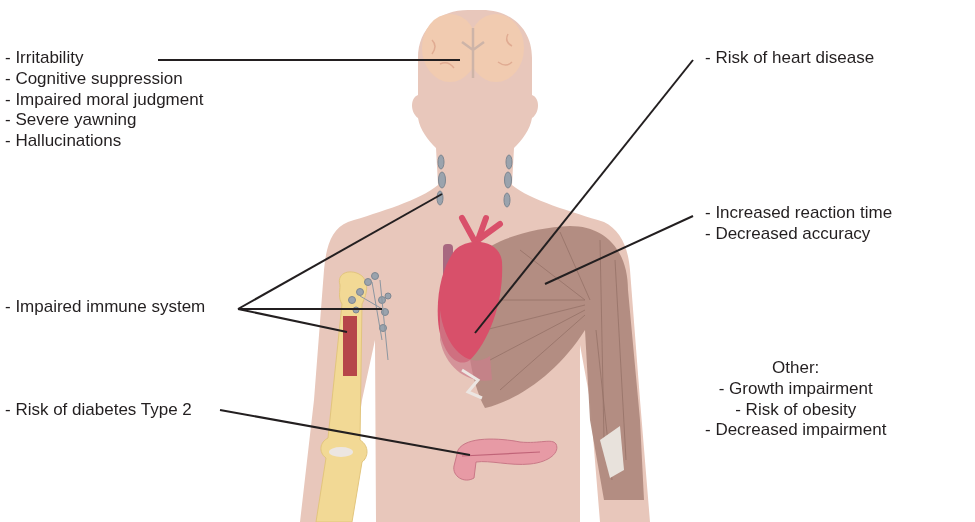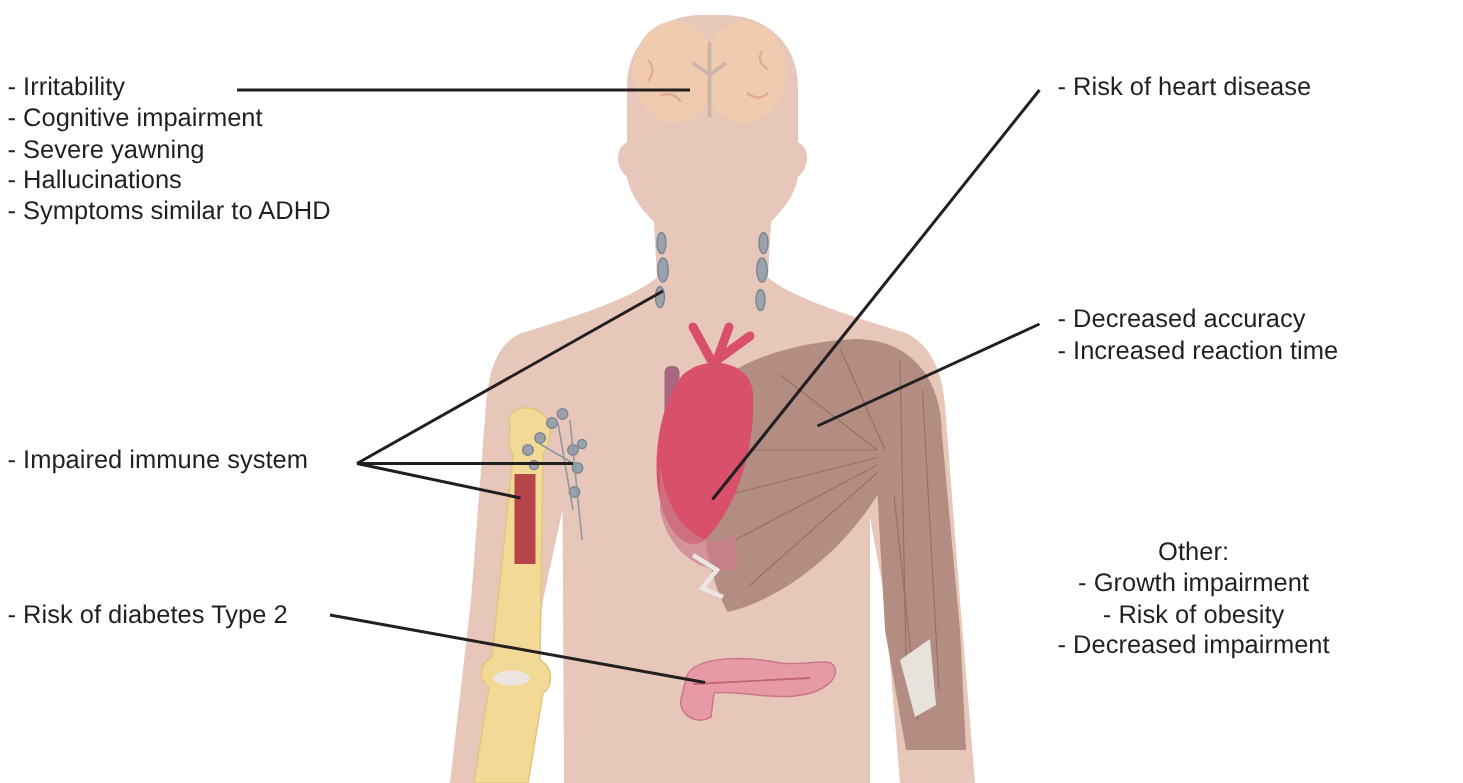--- a/index.html
+++ b/index.html
@@ -129,41 +129,41 @@
       <line x1="238" y1="309" x2="382" y2="309"></line>
       <line x1="238" y1="309" x2="347" y2="332"></line>
       <line x1="693" y1="60" x2="475" y2="333"></line>
       <line x1="693" y1="216" x2="545" y2="284"></line>
       <line x1="220" y1="410" x2="470" y2="455"></line>
     </g>
   </svg>
 
   <div class="label-group" style="left:5px; top:48px;">
     <div>- Irritability</div>
-    <div>- Cognitive impairment</div>
+    <div>- Cognitive suppression</div>
+    <div>- Impaired moral judgment</div>
     <div>- Severe yawning</div>
     <div>- Hallucinations</div>
-    <div>- Symptoms similar to ADHD</div>
   </div>
 
   <div class="label-group" style="left:5px; top:297px;">
     <div>- Impaired immune system</div>
   </div>
 
   <div class="label-group" style="left:5px; top:400px;">
     <div>- Risk of diabetes Type 2</div>
   </div>
 
   <div class="label-group" style="left:705px; top:48px;">
     <div>- Risk of heart disease</div>
   </div>
 
   <div class="label-group" style="left:705px; top:203px;">
+    <div>- Increased reaction time</div>
     <div>- Decreased accuracy</div>
-    <div>- Increased reaction time</div>
   </div>
 
   <div class="label-group" style="left:705px; top:358px;text-align:center;">
     <div>Other:</div>
     <div>- Growth impairment</div>
     <div>- Risk of obesity</div>
     <div>- Decreased impairment</div>
   </div>
 
 </div>

